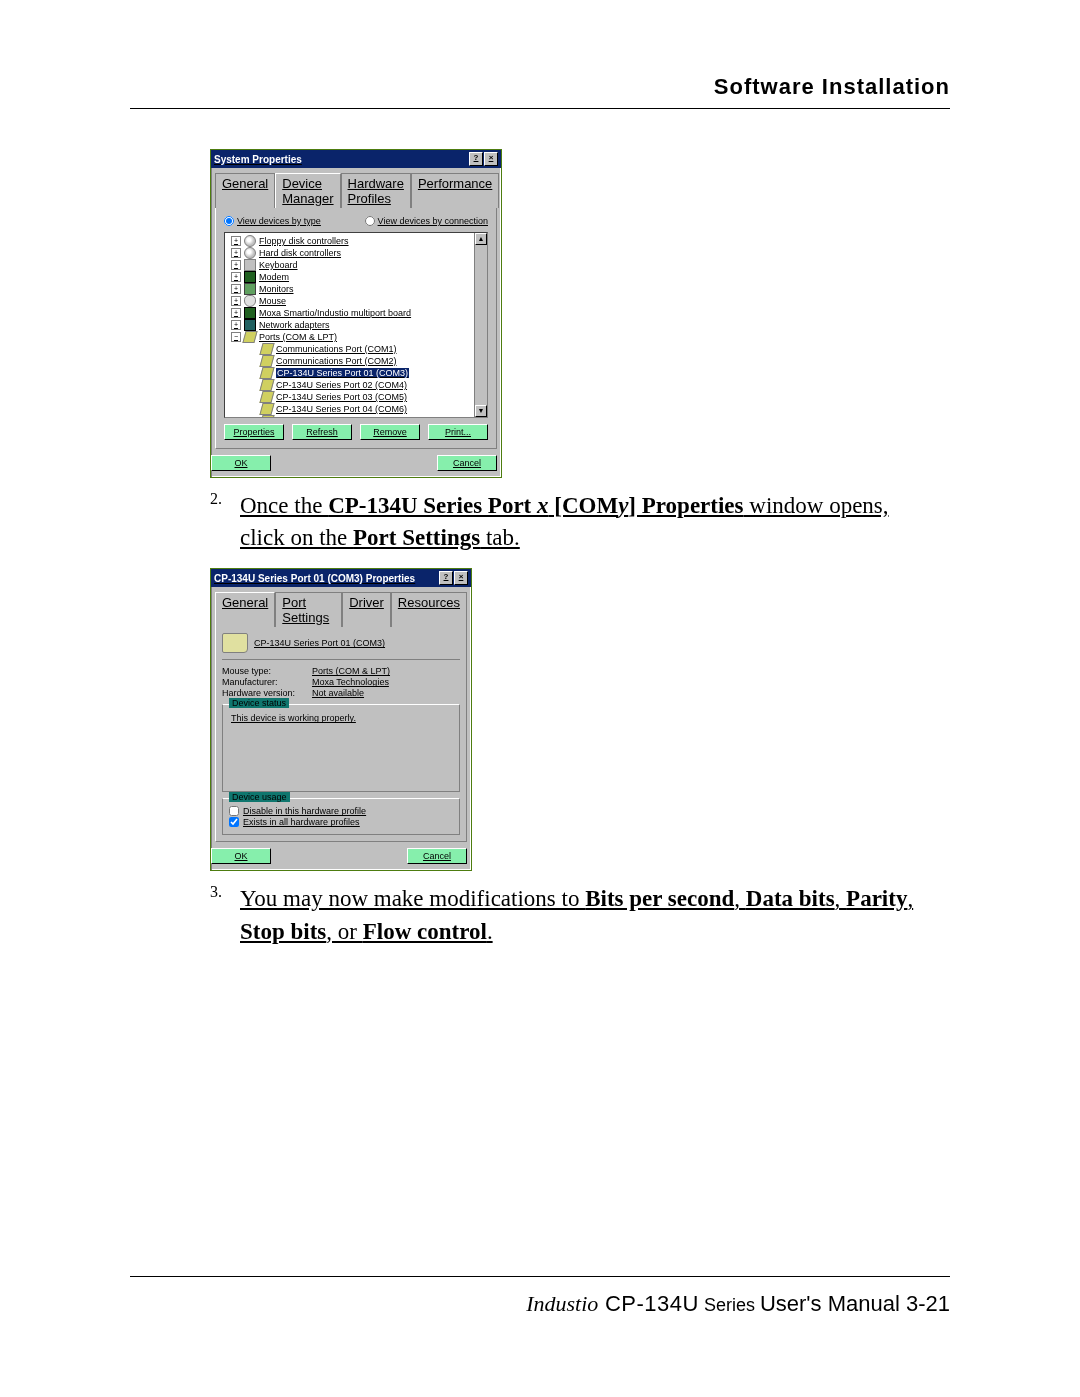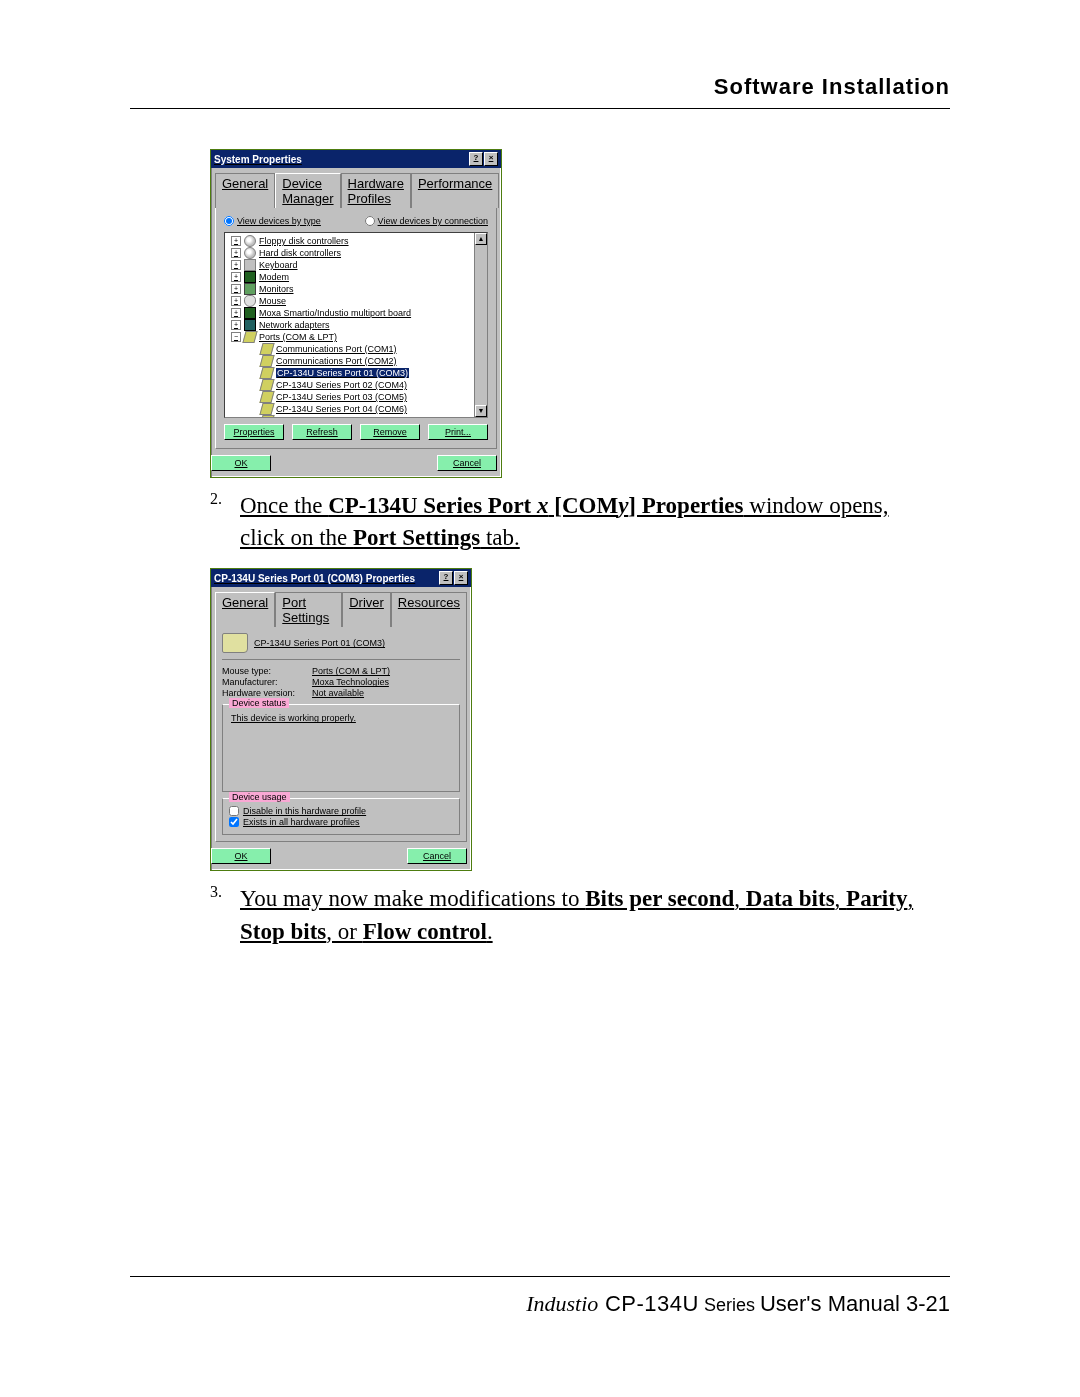--- a/index.html
+++ b/index.html
@@ -214,21 +214,21 @@
   .group-box {
     border: 1px solid #808080;
     border-top-color: #fff;
     padding: 6px;
     margin-top: 6px;
     font-size: 9px;
     position: relative;
   }
   .group-box .legend {
     position: absolute; top: -7px; left: 6px;
-    background: #f9a8d4; padding: 0 3px;
+    background: #0f766e; padding: 0 3px;
   }
   .status-box {
     background: #c0c0c0;
     height: 70px;
     font-size: 9px;
     padding: 2px;
   }
   .chk-row { display:flex; align-items:center; gap:4px; margin:1px 0; }
   .chk-row input { margin:0; width:10px; height:10px; }
   .footer {

